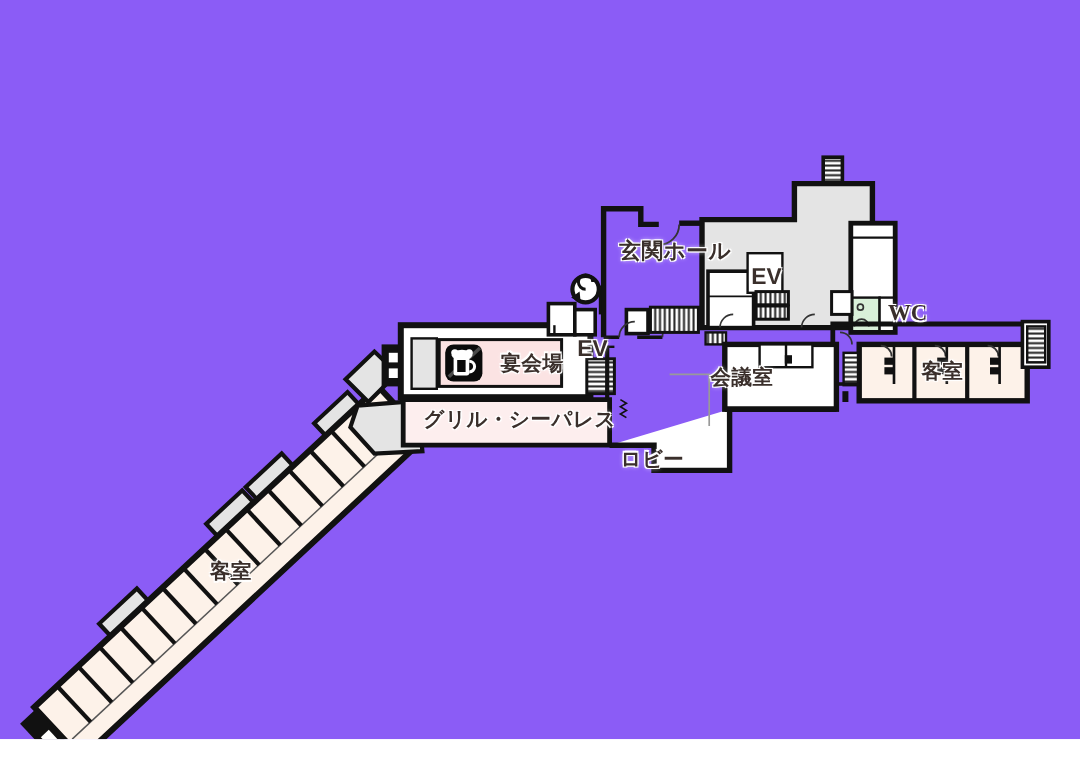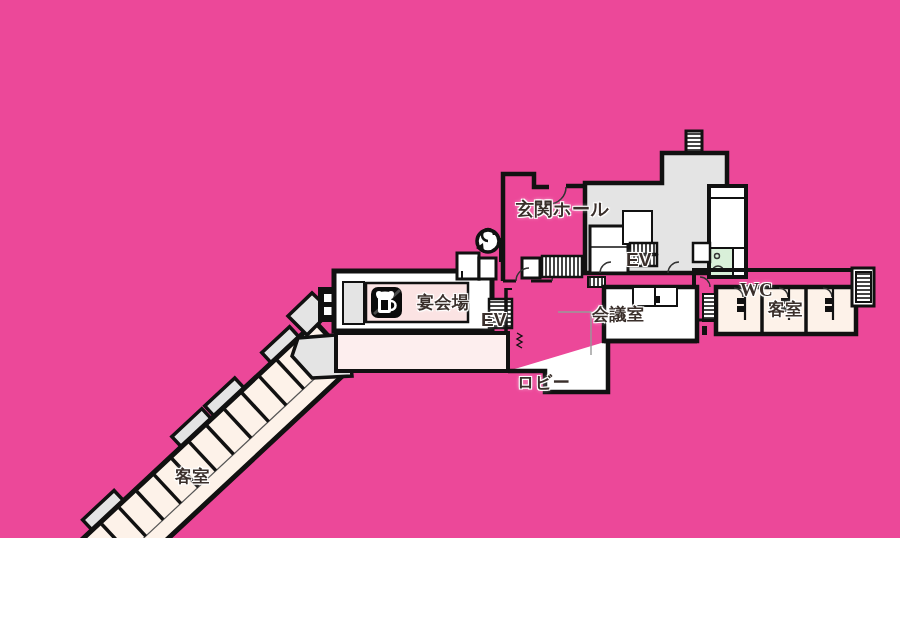--- a/index.html
+++ b/index.html
@@ -1,23 +1,23 @@
 <!DOCTYPE html>
 <html><head>
 <meta charset="utf-8">
 <style>
   html,body{margin:0;padding:0;background:#fff;}
-  #plan{position:relative;width:900px;height:538px;background:#ec4899;overflow:hidden;
+  #plan{position:relative;width:900px;height:616px;background:#8b5cf6;overflow:hidden;
         font-family:"Liberation Sans","DejaVu Sans",sans-serif;}
   #plan svg{position:absolute;left:0;top:0;z-index:1;}
   .lbl{position:absolute;z-index:2;font-weight:bold;font-size:17px;color:#3a2f2b;
        white-space:nowrap;letter-spacing:.5px;line-height:1;
        text-shadow:-1px -1px 0 #fff,1px -1px 0 #fff,-1px 1px 0 #fff,1px 1px 0 #fff,0 0 4px #fff;}
   .lbl.big{font-size:18px;}
-  .lbl.sm{font-size:16px;letter-spacing:0;margin-top:28px;}
+  .lbl.sm{font-size:16px;letter-spacing:0;}
 </style>
 </head>
 <body>
 
 <div id="plan">
 <svg width="900" height="640" viewBox="0 0 900 640">
   <defs>
     <pattern id="hv" width="4" height="10" patternUnits="userSpaceOnUse">
       <rect width="4" height="10" fill="#fff"></rect>
       <line x1="2" y1="0" x2="2" y2="10" stroke="#222" stroke-width="1.7"></line>
@@ -178,16 +178,17 @@
     <line x1="697" y1="320" x2="716" y2="320" stroke="#111" stroke-width="3"></line>
   </g>
 </svg>
 
   <div class="lbl big" style="left:516px;top:200px;">玄関ホール</div>
   <div class="lbl big sm" style="left:626px;top:222px;font-size:19px;">EV</div>
   <div class="lbl big sm" style="left:481px;top:282px;font-size:19px;">EV</div>
   <div class="lbl big sm" style="left:740px;top:252px;font-size:19px;font-family:Liberation Serif, serif;">WC</div>
   <div class="lbl" style="left:417px;top:294px;">宴会場</div>
   <div class="lbl" style="left:517px;top:326px;margin-top:48px;">ロビー</div>
+  <div class="lbl" style="left:353px;top:341px;">グリル・シーパレス</div>
   <div class="lbl" style="left:592px;top:306px;">会議室</div>
   <div class="lbl" style="left:768px;top:301px;">客室</div>
   <div class="lbl" style="left:175px;top:468px;">客室</div>
 </div>
 
 </body></html>

